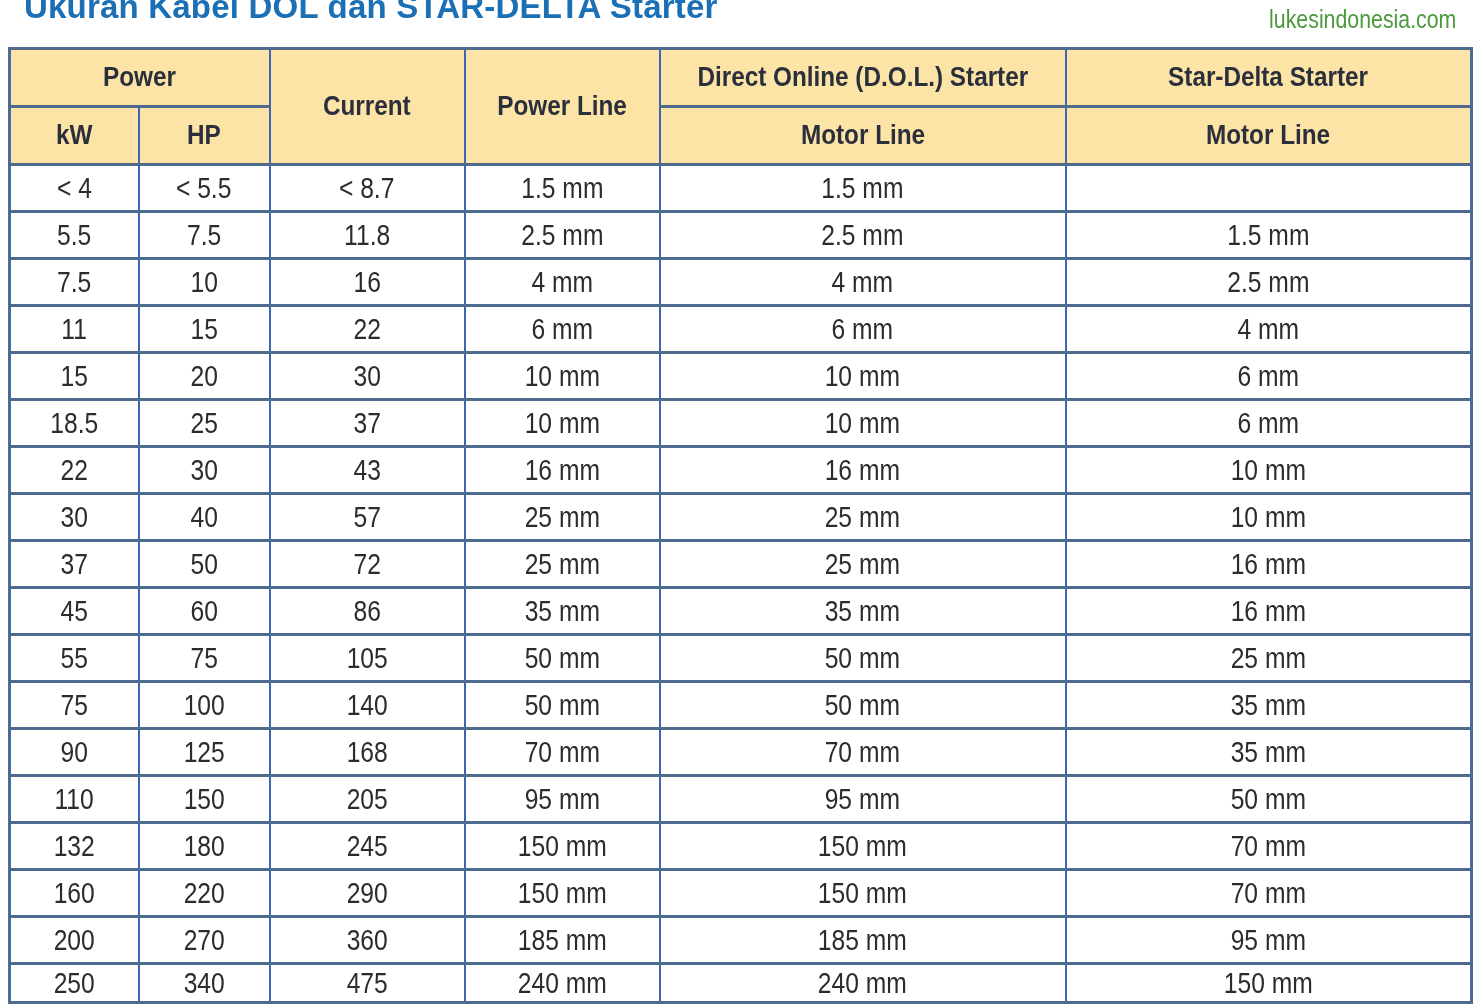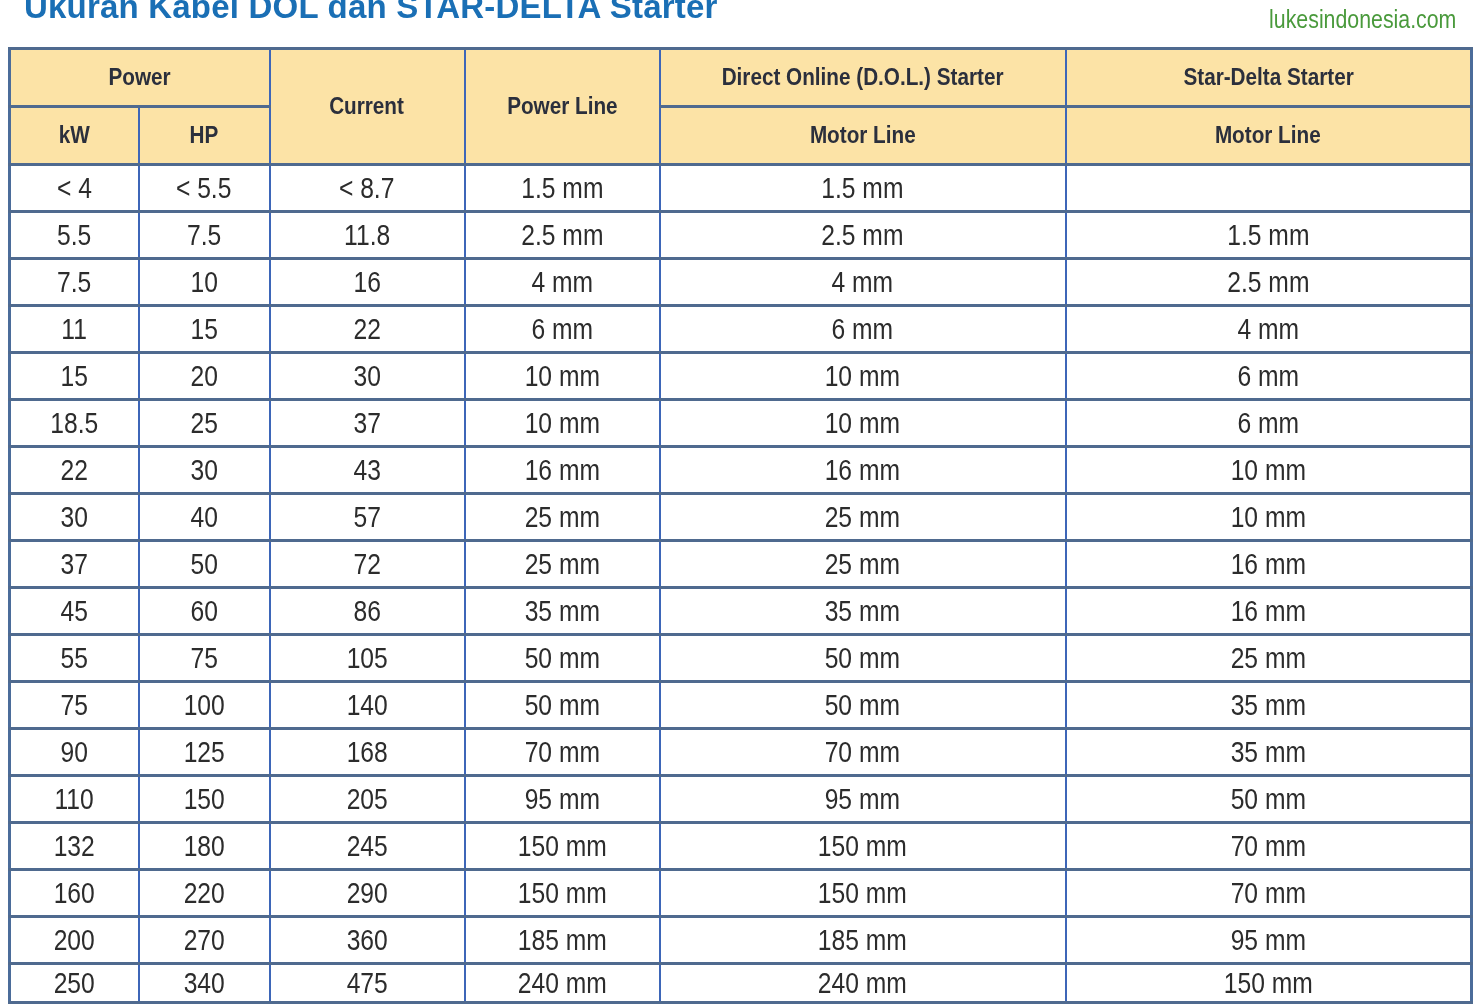--- a/index.html
+++ b/index.html
@@ -38,21 +38,21 @@
     text-align: center;
     vertical-align: middle;
     padding: 0;
     white-space: nowrap;
     overflow: hidden;
   }
   table.cable th {
     background: #fce3a6;
     color: #2b2f3c;
     font-weight: bold;
-    font-size: 23px;
+    font-size: 27px;
     height: 55px;
   }
   table.cable th .t { display: inline-block; transform: scaleX(0.9); }
   table.cable td {
     background: #ffffff;
     color: #2c2c2c;
     font-size: 29px;
     height: 44px;
   }
   table.cable td .t { display: inline-block; transform: scaleX(0.85); }

